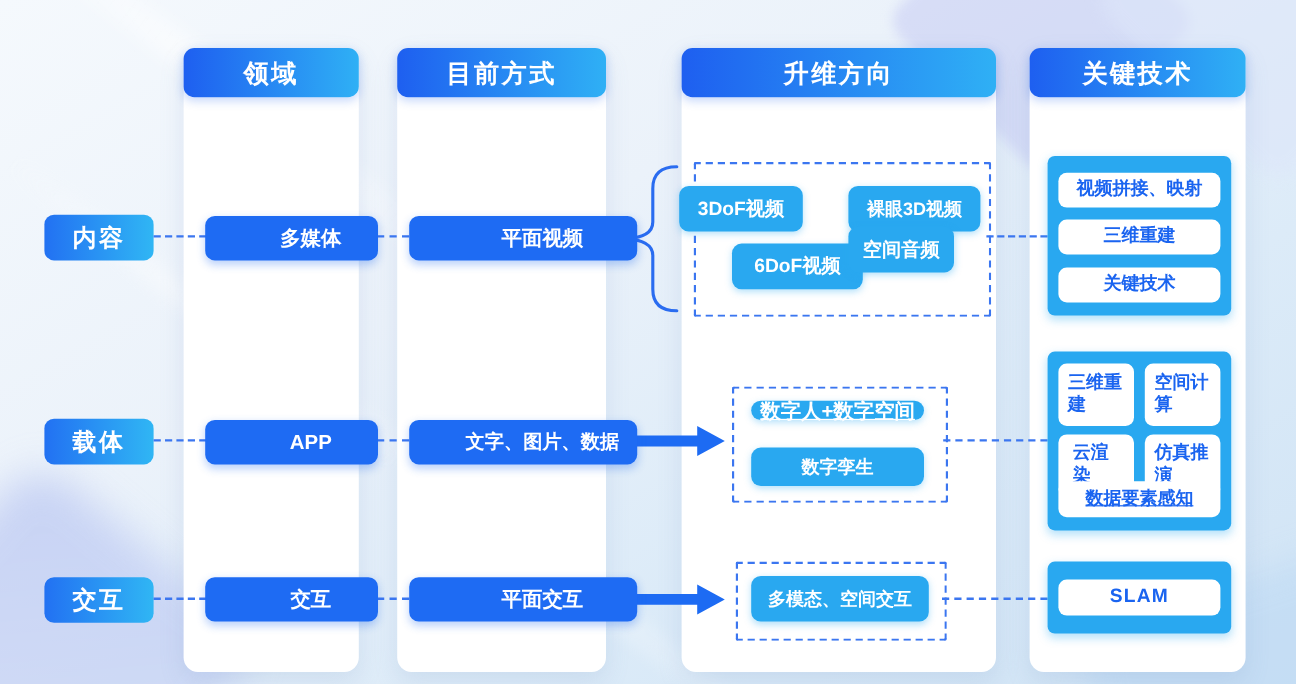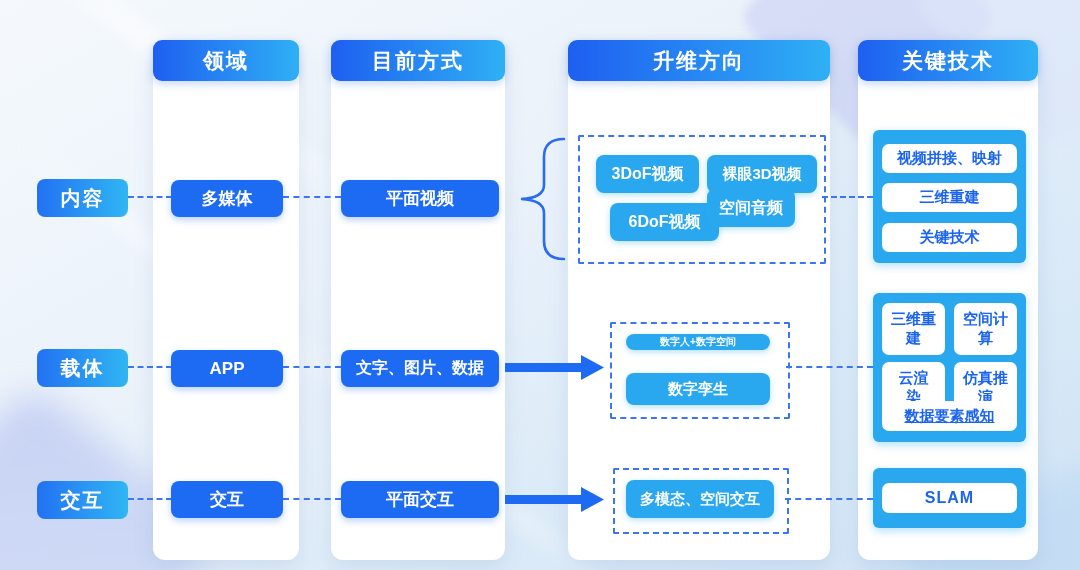--- a/index.html
+++ b/index.html
@@ -10,28 +10,28 @@
   .streak{background:linear-gradient(90deg,rgba(255,255,255,0),rgba(255,255,255,.65),rgba(255,255,255,0));
           transform:rotate(38deg);filter:blur(6px);}
   .panel{position:absolute;background:#ffffff;border-radius:12px;
          box-shadow:0 8px 20px rgba(110,140,190,.16);}
   .hdr{position:absolute;height:41px;border-radius:9px;display:flex;align-items:center;justify-content:center;
        background:linear-gradient(90deg,#1e5ff0,#2fb0f5);color:#fff;font-size:21px;font-weight:bold;
        letter-spacing:2px;box-shadow:0 3px 8px rgba(30,100,240,.25);}
   .rowlbl{position:absolute;width:91px;height:38px;border-radius:8px;display:flex;align-items:center;justify-content:center;
        background:linear-gradient(90deg,#2271f2,#30b6f4);color:#fff;font-size:20px;font-weight:bold;letter-spacing:2px;}
   .btn-blue{position:absolute;height:37px;border-radius:8px;display:flex;align-items:center;justify-content:center;
-       background:#1e6bf3;color:#fff;font-size:17px;font-weight:bold;box-shadow:0 3px 7px rgba(30,107,243,.30);}
+       background:#1e6bf3;color:#fff;font-size:17px;font-weight:bold;box-shadow:0 3px 7px rgba(30,107,243,.30);padding-left:32px;}
   .btn-cyan{position:absolute;border-radius:8px;display:flex;align-items:center;justify-content:center;
        background:#29a8f0;color:#fff;font-weight:bold;box-shadow:0 2px 6px rgba(41,168,240,.35);}
   .dashbox{position:absolute;border:2px dashed #3b76f0;border-radius:2px;}
   .conn{position:absolute;height:0;border-top:2px dashed #3b76f0;}
   .techpanel{position:absolute;background:#29a8f0;border-radius:6px;box-shadow:0 3px 8px rgba(41,168,240,.35);}
   .btn-white{position:absolute;background:#ffffff;border-radius:7px;display:flex;align-items:center;justify-content:center;
-       color:#1a64f0;font-weight:bold;text-align:center;line-height:1.25;}
+       color:#1a64f0;font-weight:bold;text-align:left;line-height:1.25;}
   .arrow{position:absolute;}
 </style>
 </head>
 <body>
 
 <div class="stage">
 
   <div class="deco" style="left:775px;top:-75px;width:185px;height:185px;transform:rotate(45deg);background:#c7ccf4;opacity:.55;filter:blur(5px);border-radius:18px;"></div>
   <div class="deco" style="left:955px;top:-110px;width:220px;height:220px;transform:rotate(45deg);background:#dde6fa;opacity:.6;filter:blur(6px);border-radius:20px;"></div>
   <div class="deco" style="left:-80px;top:430px;width:250px;height:250px;transform:rotate(40deg);background:linear-gradient(135deg,#a9b8ef,#ccd6f7);opacity:.55;filter:blur(16px);border-radius:40px;"></div>
@@ -103,35 +103,35 @@
       <span>平面视频</span>
     </div>
   <div class="btn-blue" style="left:341px;top:350px;width:158px;font-size:16px;">
       <span>文字、图片、数据</span>
     </div>
   <div class="btn-blue" style="left:341px;top:481px;width:158px;">
       <span>平面交互</span>
     </div>
 
   <div class="dashbox" style="left:578px;top:135px;width:244px;height:125px;"></div>
-  <div class="btn-cyan" style="left:596px;top:155px;width:103px;height:38px;font-size:16px;">
+  <div class="btn-cyan" style="left:566px;top:155px;width:103px;height:38px;font-size:16px;">
       <span>3DoF视频</span>
     </div>
   <div class="btn-cyan" style="left:707px;top:155px;width:110px;height:38px;font-size:15px;">
       <span>裸眼3D视频</span>
     </div>
   <div class="btn-cyan" style="left:610px;top:203px;width:109px;height:38px;font-size:16px;">
       <span>6DoF视频</span>
     </div>
   <div class="btn-cyan" style="left:707px;top:189px;width:88px;height:38px;font-size:16px;">
       <span>空间音频</span>
     </div>
 
   <div class="dashbox" style="left:610px;top:322px;width:176px;height:93px;"></div>
-  <div class="btn-cyan" style="left:626px;top:334px;width:144px;height:16px;font-size:10px;">
+  <div class="btn-cyan" style="left:626px;top:334px;width:144px;height:16px;font-size:17px;text-decoration:underline;">
       <span>数字人+数字空间</span>
     </div>
   <div class="btn-cyan" style="left:626px;top:373px;width:144px;height:32px;font-size:15px;">
       <span>数字孪生</span>
     </div>
 
   <div class="dashbox" style="left:613px;top:468px;width:172px;height:62px;"></div>
   <div class="btn-cyan" style="left:626px;top:480px;width:148px;height:38px;font-size:15px;">
       <span>多模态、空间交互</span>
     </div>

